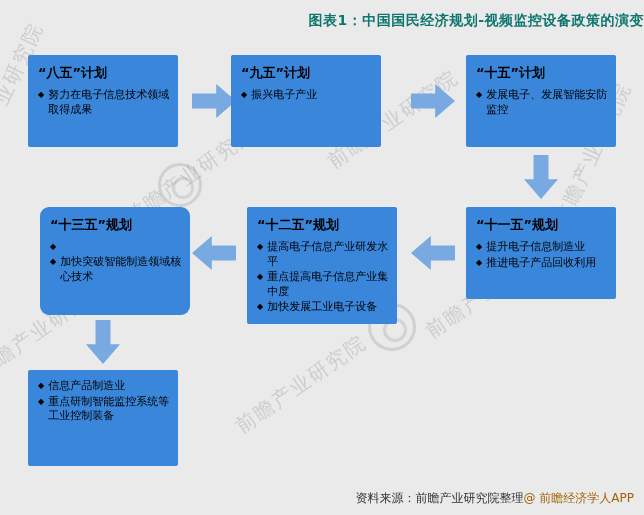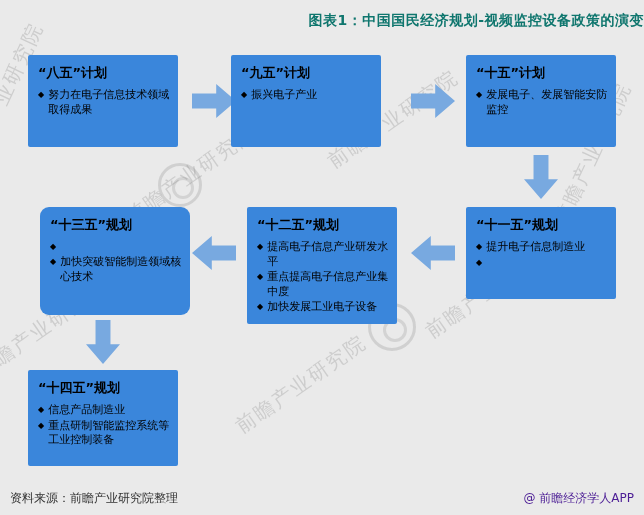--- a/index.html
+++ b/index.html
@@ -64,25 +64,25 @@
     width:44px;height:34px;
     clip-path:polygon(100% 28%,45% 28%,45% 0%,0% 50%,45% 100%,45% 72%,100% 72%);
   }
   .arrow.down{
     width:34px;height:44px;
     clip-path:polygon(28% 0%,72% 0%,72% 55%,100% 55%,50% 100%,0% 55%,28% 55%);
   }
   
   .footer{
     position:absolute;left:0;bottom:8px;width:100%;
-    display:flex;justify-content:space-between;
+    display:flex;justify-content:flex-end;
     padding:0 10px;
     font-size:12px;color:#333;
   }
-  .footer .brand{color:#4c1d95;}
+  .footer .brand{color:#a16207;}
 </style>
 </head>
 <body>
 
 <div class="page">
 
   <div class="wm-layer">
     <span class="wm r65" style="left:-28px;top:150px;">前瞻产业研究院</span>
     <span class="wm r35" style="left:128px;top:205px;">前瞻产业研究院</span>
     <span class="wm r35" style="left:330px;top:150px;">前瞻产业研究院</span>
@@ -134,20 +134,21 @@
 
   <div class="node" style="left:466px;top:207px;min-height:92px;">
     <div class="node-title">“十一五”规划</div>
     <ul class="node-bullets">
       <li>
         <span class="blt">◆</span>
         <span>提升电子信息制造业</span>
       </li>
       <li>
         <span class="blt">◆</span>
+        <span>推进电子产品回收利用</span>
       </li>
     </ul>
   </div>
 
   <div class="arrow left" style="left:411px;top:236px;"></div>
 
   <div class="node" style="left:247px;top:207px;min-height:108px;">
     <div class="node-title">“十二五”规划</div>
     <ul class="node-bullets">
       <li>
@@ -176,21 +177,20 @@
       <li>
         <span class="blt">◆</span>
         <span>加快突破智能制造领域核心技术</span>
       </li>
     </ul>
   </div>
 
   <div class="arrow down" style="left:86px;top:320px;"></div>
 
   <div class="node" style="left:28px;top:370px;min-height:96px;">
-    <div class="node-title">“十四五”规划</div>
     <ul class="node-bullets">
       <li>
         <span class="blt">◆</span>
         <span>信息产品制造业</span>
       </li>
       <li>
         <span class="blt">◆</span>
         <span>重点研制智能监控系统等工业控制装备</span>
       </li>
     </ul>

